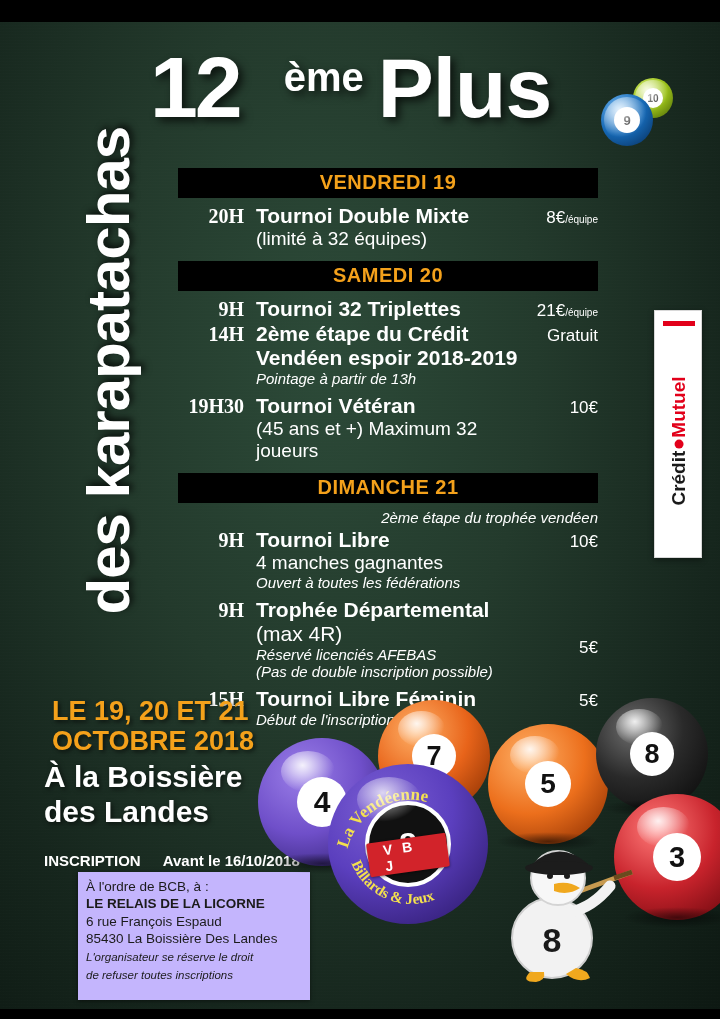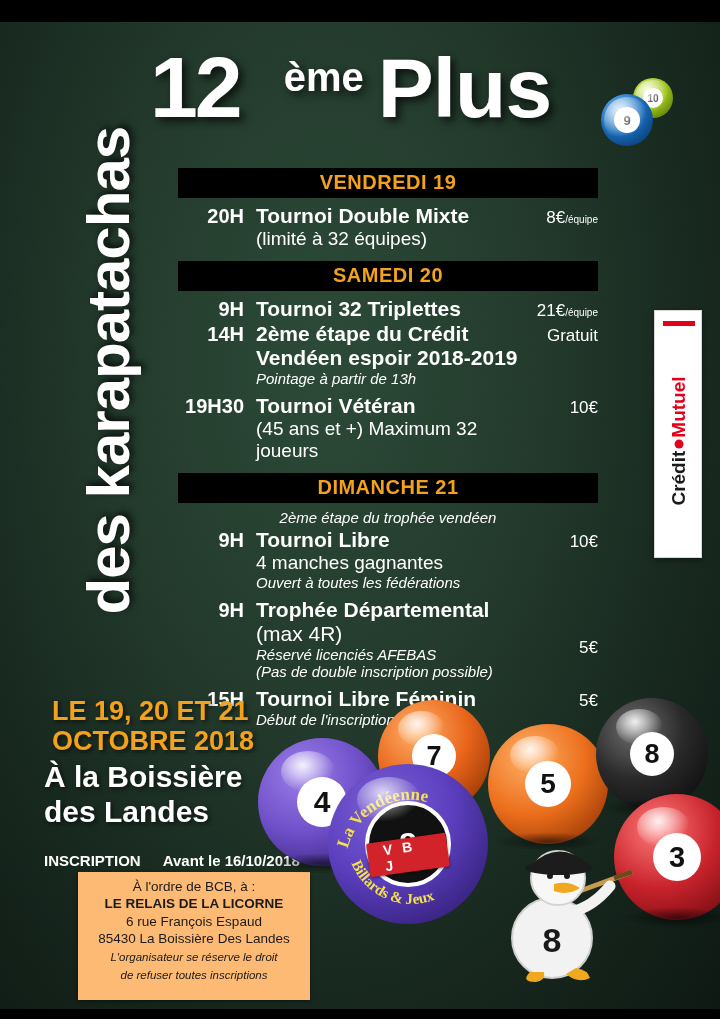--- a/index.html
+++ b/index.html
@@ -103,35 +103,35 @@
     font-size: 20px;
     text-align: center;
     letter-spacing: .5px;
     padding: 3px 0 4px;
     margin-bottom: 6px;
     text-shadow: 1px 1px 2px rgba(0,0,0,.45);
   }
   .evt { display: flex; align-items: baseline; margin-bottom: 1px; }
   .evt .time {
     width: 78px; text-align: right; padding-right: 12px;
-    font-weight: bold; font-size: 20px; color: #fff; flex: none;
+    font-weight: bold; font-size: 20px; color: #fff; flex: none; font-family: Liberation Serif, serif;
   }
   .evt .body { flex: 1 1 auto; }
   .evt .price {
     flex: none; text-align: right; font-size: 17px; color: #fff;
     min-width: 72px; padding-left: 6px;
   }
   .evt .price .sm { font-size: 10px; }
   .line-main { font-size: 21px; font-weight: bold; }
   .line-main .reg { font-weight: normal; }
   .line-sub { font-size: 19px; }
   .line-it { font-size: 15px; font-style: italic; }
   .spacer6 { height: 6px; }
   .spacer10 { height: 10px; }
-  .centered-it { text-align: center; font-size: 15px; font-style: italic; margin-bottom: 2px; }
+  .centered-it { text-align: right; font-size: 15px; font-style: italic; margin-bottom: 2px; }
 
   
   .row-inline { display: flex; justify-content: space-between; align-items: baseline; }
 
   
   #cm-logo {
     position: absolute; right: 18px; top: 310px;
     width: 48px; height: 248px;
     background: #fff;
     border: 1px solid #d8d8d8;
@@ -164,23 +164,22 @@
     color: #fff; font-weight: bold; font-size: 30px; line-height: 1.15;
     text-shadow: 2px 2px 5px rgba(0,0,0,.6);
   }
   #inscription-head {
     position: absolute; left: 44px; top: 852px; width: 330px;
     color: #fff; font-weight: bold; font-size: 15px;
     display: flex; gap: 22px;
   }
   #inscription-box {
     position: absolute; left: 78px; top: 872px; width: 232px; height: 128px;
-    background: #fdba74; color: #1b1b1b;
+    background: #c4b5fd; color: #1b1b1b;
     padding: 6px 8px 5px;
-    text-align: center;
     font-size: 13.5px;
     line-height: 1.28;
     box-shadow: 0 1px 4px rgba(0,0,0,.5);
   }
   #inscription-box .strong { font-weight: bold; }
   #inscription-box .it { font-style: italic; font-size: 11.5px; line-height: 1.2; margin-top: 4px; }
   #inscription-box .phone { margin-top: 4px; }
 
   
   #cluster { position: absolute; left: 240px; top: 676px; width: 480px; height: 330px; }

